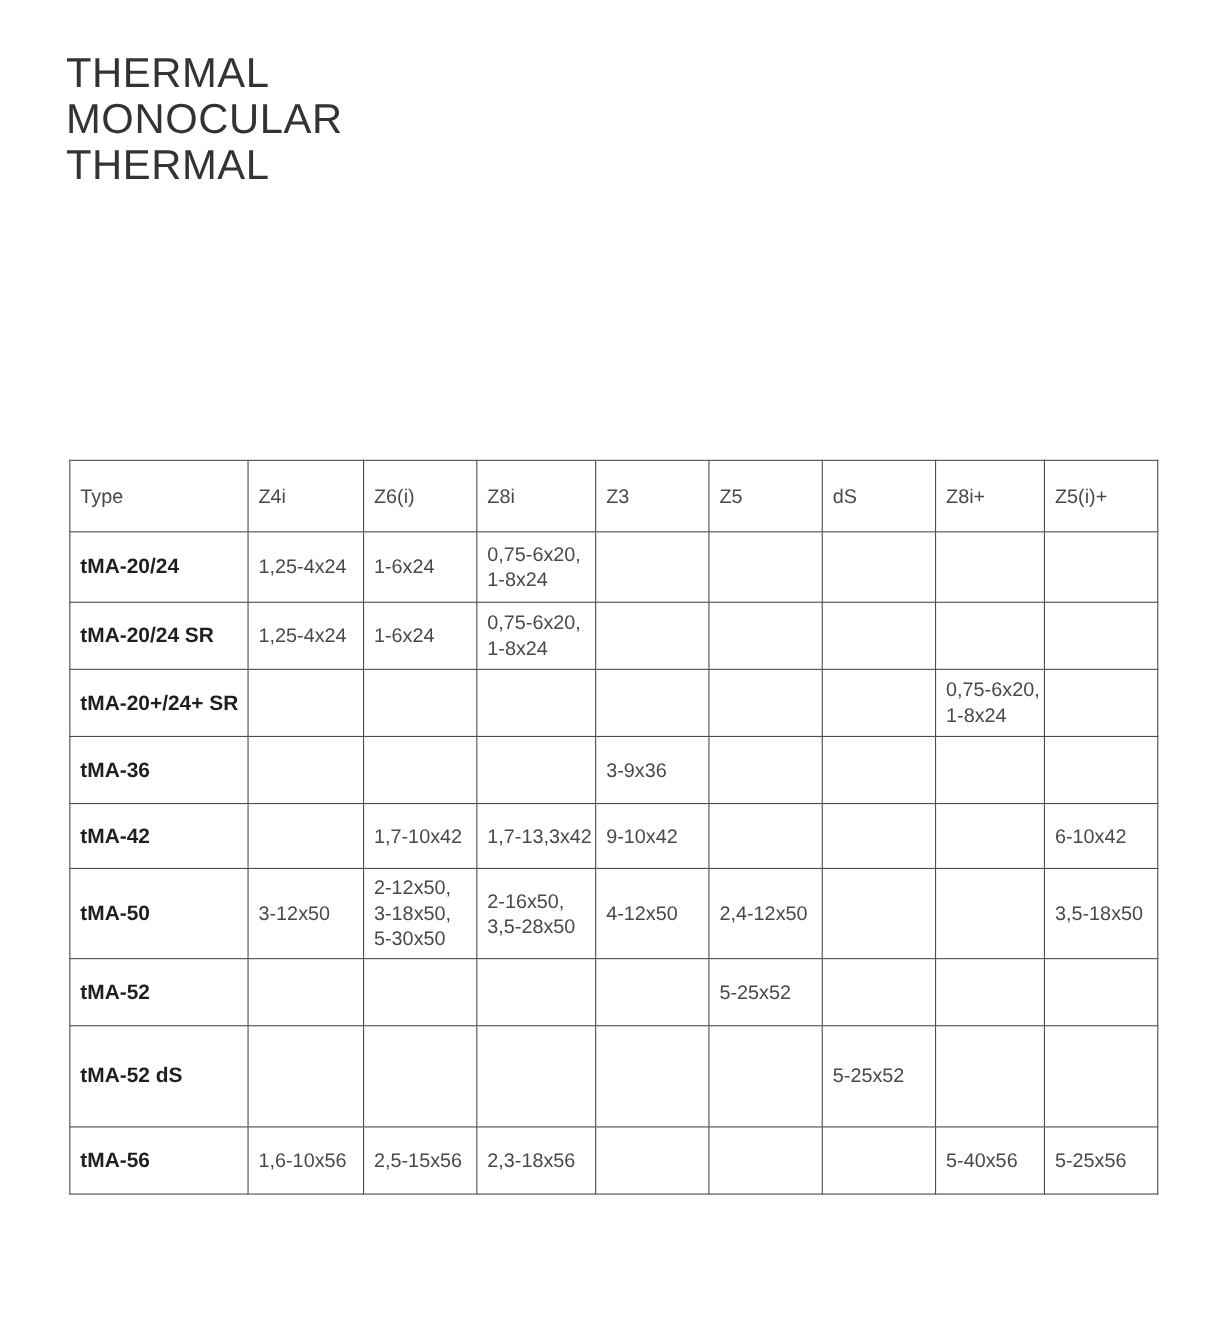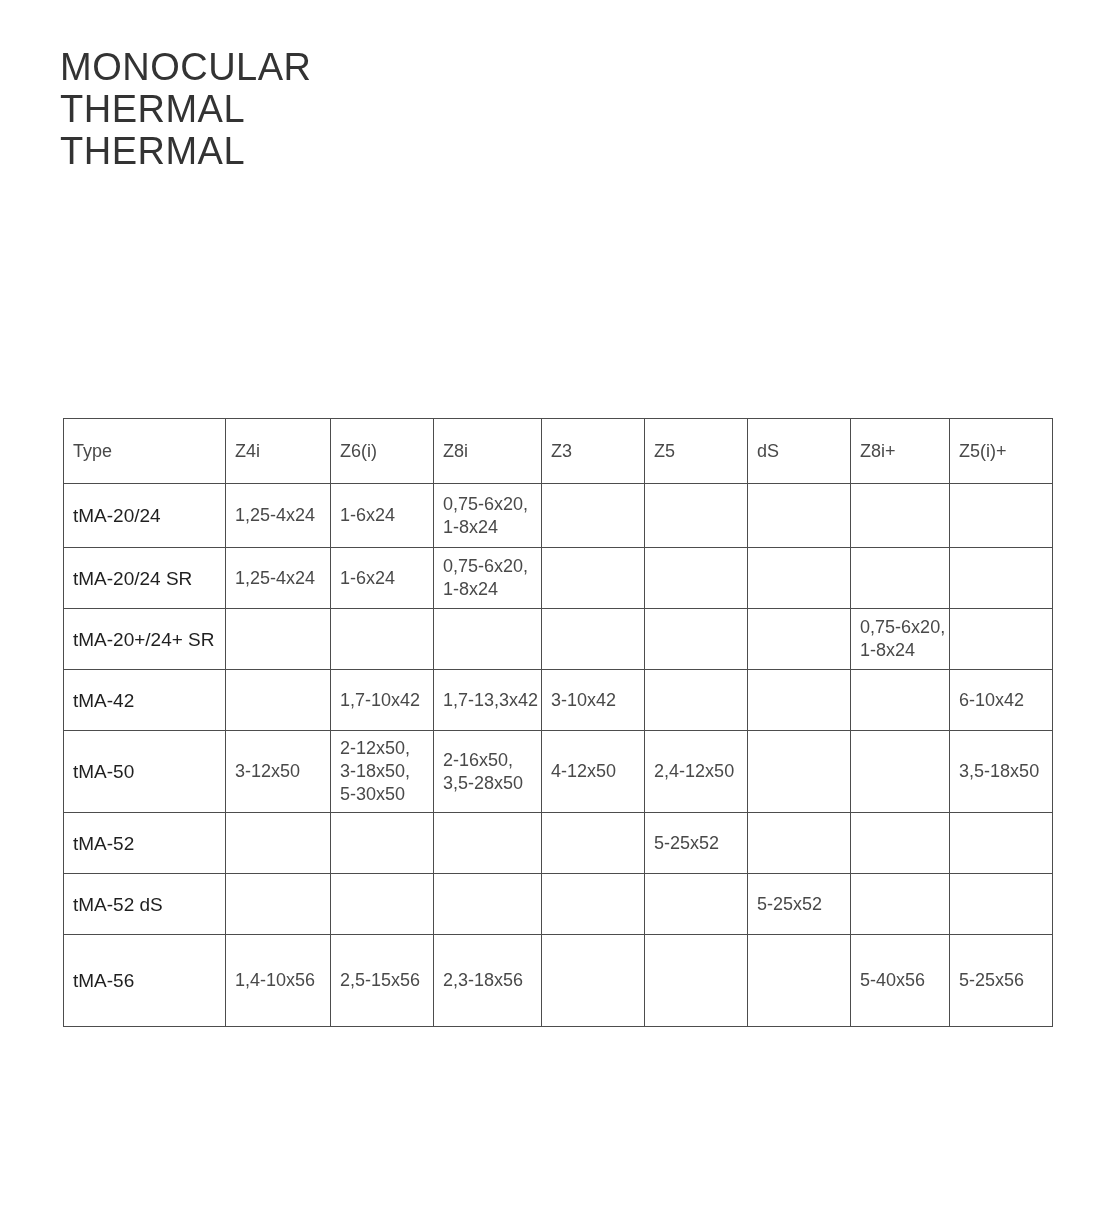--- a/index.html
+++ b/index.html
@@ -55,39 +55,39 @@
     vertical-align: middle;
     padding: 6px 3px 6px 9px;
     line-height: 23px;
     overflow: hidden;
   }
   .spec-table thead th {
     height: 52px;
     font-weight: 300;
   }
   .spec-table th.row-label {
-    font-weight: 400;
+    font-weight: 700;
     color: #1f1f1f;
     font-size: 19px;
   }
   .spec-table tbody tr { height: 61px; }
   .spec-table tbody tr:nth-child(1)  { height: 64px; }
   .spec-table tbody tr:nth-child(5)  { height: 59px; }
   .spec-table tbody tr:nth-child(8)  { height: 92px; }
   .spec-table tbody tr:nth-child(11) { height: 58px; }
 
   .val { white-space: nowrap; }
 </style>
 </head>
 <body>
 
 <div class="logo-block">
   <div class="subtitle">
+    <div>THERMAL</div>
     <div>MONOCULAR</div>
-    <div>THERMAL</div>
     <div>THERMAL</div>
   </div>
 </div>
 
 <table class="spec-table">
   <colgroup>
       <col style="width: 162px;">
       <col style="width: 105px;">
       <col style="width: 103px;">
       <col style="width: 100px;">
@@ -138,25 +138,36 @@
         <td></td>
         <td></td>
         <td></td>
         <td></td>
         <td></td>
         <td></td>
         <td><span class="val">0,75-6x20,</span> <span class="val">1-8x24</span></td>
         <td></td>
       </tr>
       <tr>
+        <th class="row-label">tMA-36</th>
+        <td></td>
+        <td></td>
+        <td></td>
+        <td><span class="val">3-9x36</span></td>
+        <td></td>
+        <td></td>
+        <td></td>
+        <td></td>
+      </tr>
+      <tr>
         <th class="row-label">tMA-42</th>
         <td></td>
         <td><span class="val">1,7-10x42</span></td>
         <td><span class="val">1,7-13,3x42</span></td>
-        <td><span class="val">3-10x42</span></td>
+        <td><span class="val">9-10x42</span></td>
         <td></td>
         <td></td>
         <td></td>
         <td><span class="val">6-10x42</span></td>
       </tr>
       <tr>
         <th class="row-label">tMA-50</th>
         <td><span class="val">3-12x50</span></td>
         <td><span class="val">2-12x50,</span> <span class="val">3-18x50,</span> <span class="val">5-30x50</span></td>
         <td><span class="val">2-16x50,</span> <span class="val">3,5-28x50</span></td>
@@ -183,21 +194,21 @@
         <td></td>
         <td></td>
         <td></td>
         <td></td>
         <td><span class="val">5-25x52</span></td>
         <td></td>
         <td></td>
       </tr>
       <tr>
         <th class="row-label">tMA-56</th>
-        <td><span class="val">1,4-10x56</span></td>
+        <td><span class="val">1,6-10x56</span></td>
         <td><span class="val">2,5-15x56</span></td>
         <td><span class="val">2,3-18x56</span></td>
         <td></td>
         <td></td>
         <td></td>
         <td><span class="val">5-40x56</span></td>
         <td><span class="val">5-25x56</span></td>
       </tr>
     </tbody>
 </table>

